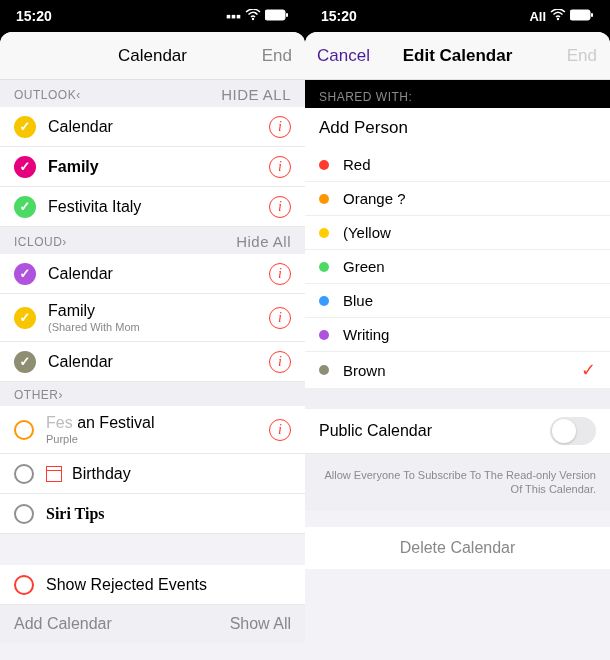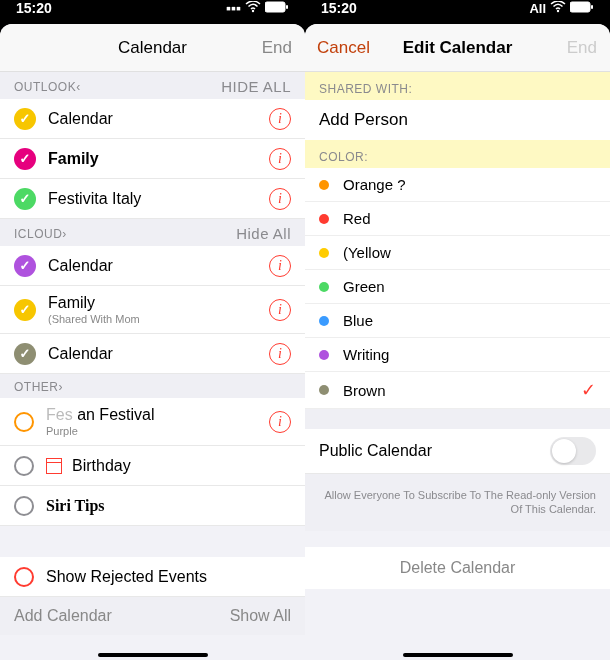--- a/index.html
+++ b/index.html
@@ -11,23 +11,23 @@
     display: flex;
     overflow: hidden;
   }
   .phone {
     width: 305px;
     height: 660px;
     background: #000;
     position: relative;
   }
   .status-bar {
-    height: 24px;
-    display: flex;
-    align-items: flex-start;
+    height: 32px;
+    display: flex;
+    align-items: center;
     justify-content: space-between;
     padding: 0 16px;
     color: #fff;
     font-size: 14px;
     font-weight: 600;
   }
   .status-right { display: flex; align-items: center; gap: 4px; }
   .sheet {
     background: #f2f2f7;
     border-radius: 12px 12px 0 0;
@@ -48,21 +48,21 @@
     left: 0; right: 0;
     text-align: center;
     font-size: 17px;
     font-weight: 500;
     color: #000;
   }
   .header-left {
     position: absolute;
     left: 12px;
     font-size: 17px;
-    color: #c2410c;
+    color: #4c1d95;
   }
   .header-right {
     position: absolute;
     right: 13px;
     font-size: 17px;
     color: #888;
   }
   .section-header {
     display: flex;
     justify-content: space-between;
@@ -153,21 +153,21 @@
   .input-row {
     background: #fff;
     padding: 10px 14px;
     font-size: 17px;
     color: #b0b0b0;
   }
   .section-label {
     padding: 10px 14px 4px 14px;
     font-size: 12px;
     color: #8a8a8e;
-    background: #fef9c3;
+    background: #000000;
     letter-spacing: 0.5px;
   }
   .color-row {
     background: #fff;
     display: flex;
     align-items: center;
     padding: 7px 14px;
     border-bottom: 1px solid #eee;
     min-height: 34px;
   }
@@ -354,29 +354,28 @@
       <span class="header-left">Cancel</span>
       <span class="header-title header-edit">Edit Calendar</span>
       <span class="header-right" style="color:#ccc">End</span>
     </div>
 
     <div class="section-label">SHARED WITH:</div>
     <div class="input-row">
       <span style="color:#000">Add Person</span>
     </div>
 
-    <div class="section-label">COLOR:</div>
-
+
+    <div class="color-row">
+      <span class="color-dot" style="background:#ff3b30"></span>
+      <span class="color-name">Red</span>
+    </div>
     <div class="color-row">
       <span class="color-dot" style="background:#ff9500"></span>
       <span class="color-name">Orange ?</span>
-    </div>
-    <div class="color-row">
-      <span class="color-dot" style="background:#ff3b30"></span>
-      <span class="color-name">Red</span>
     </div>
     <div class="color-row">
       <span class="color-dot" style="background:#ffcc00"></span>
       <span class="color-name">(Yellow</span>
     </div>
     <div class="color-row">
       <span class="color-dot" style="background:#4cd964"></span>
       <span class="color-name">Green</span>
     </div>
     <div class="color-row">

